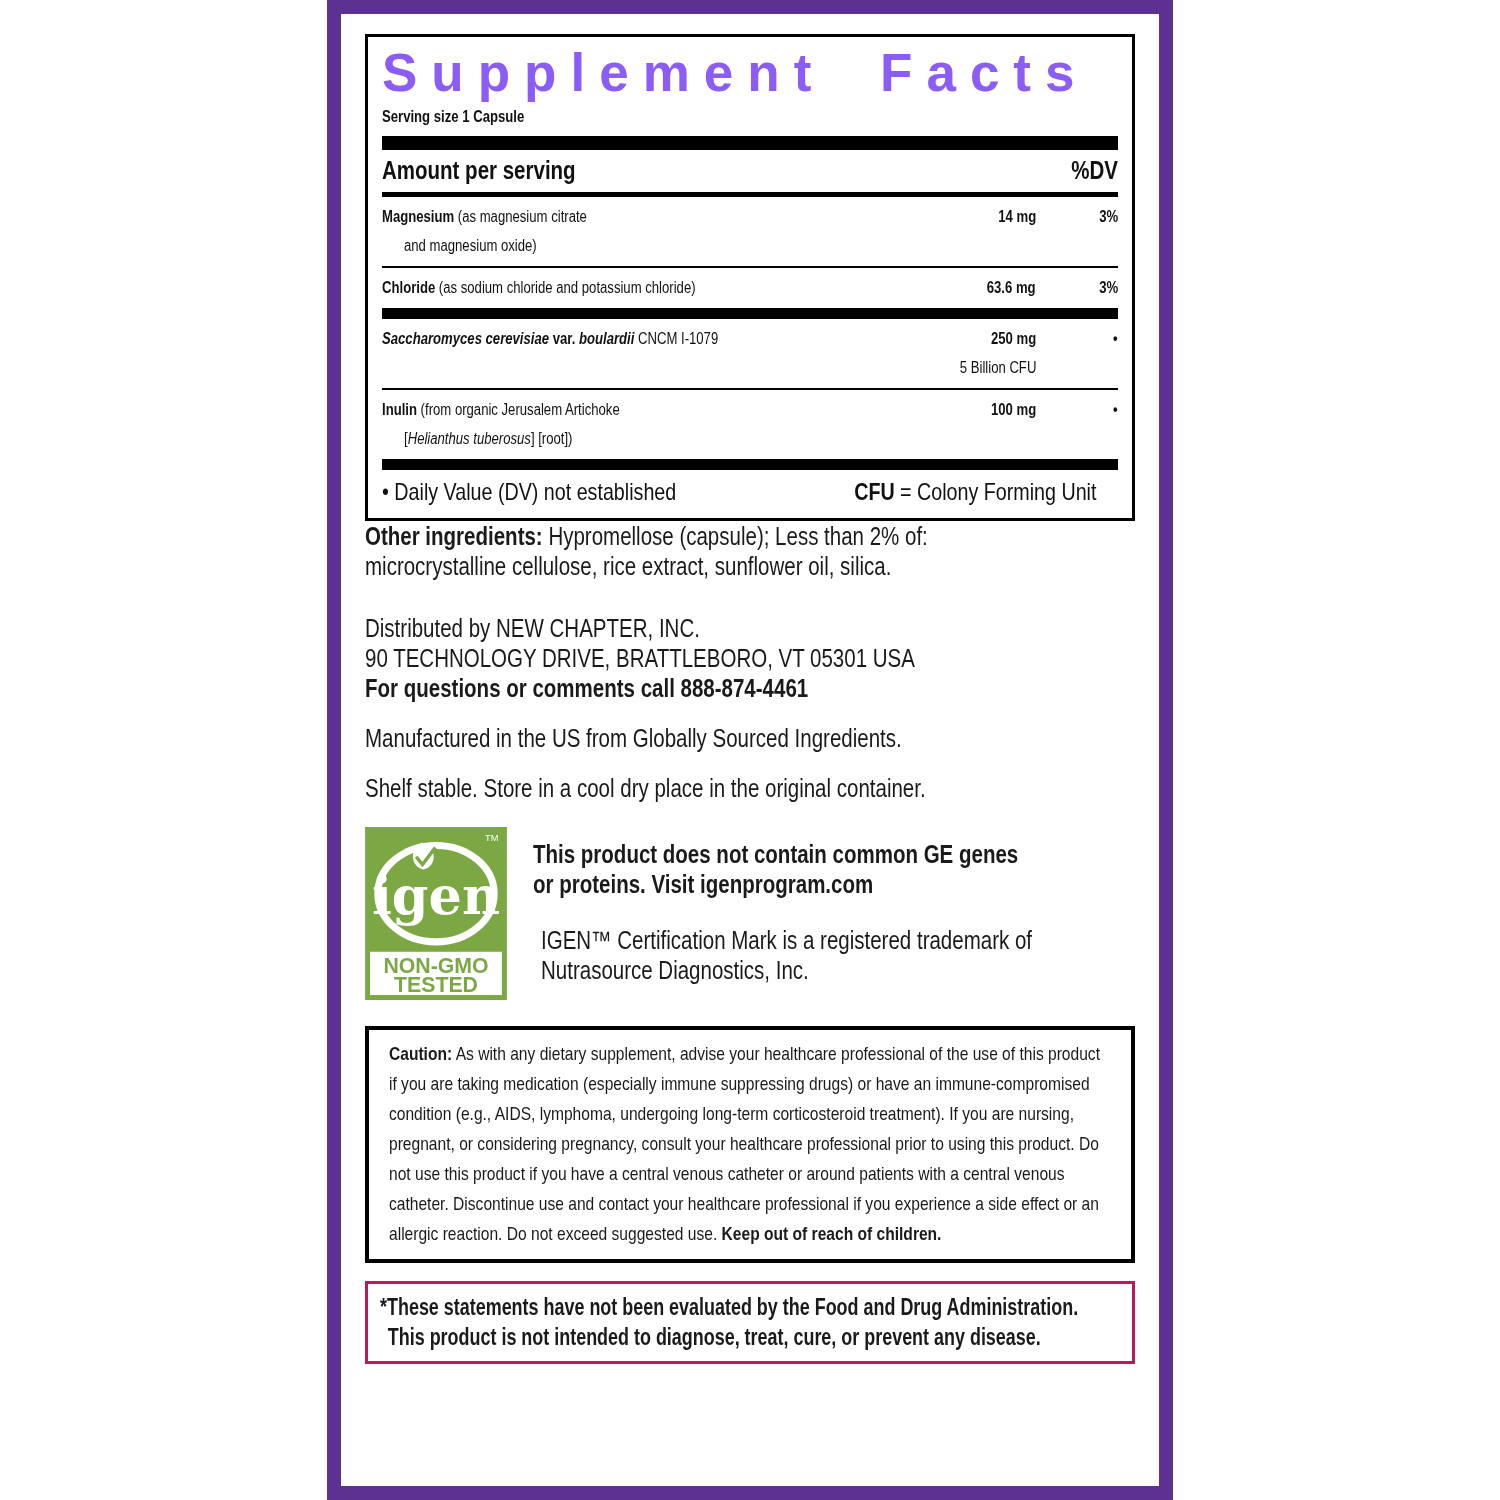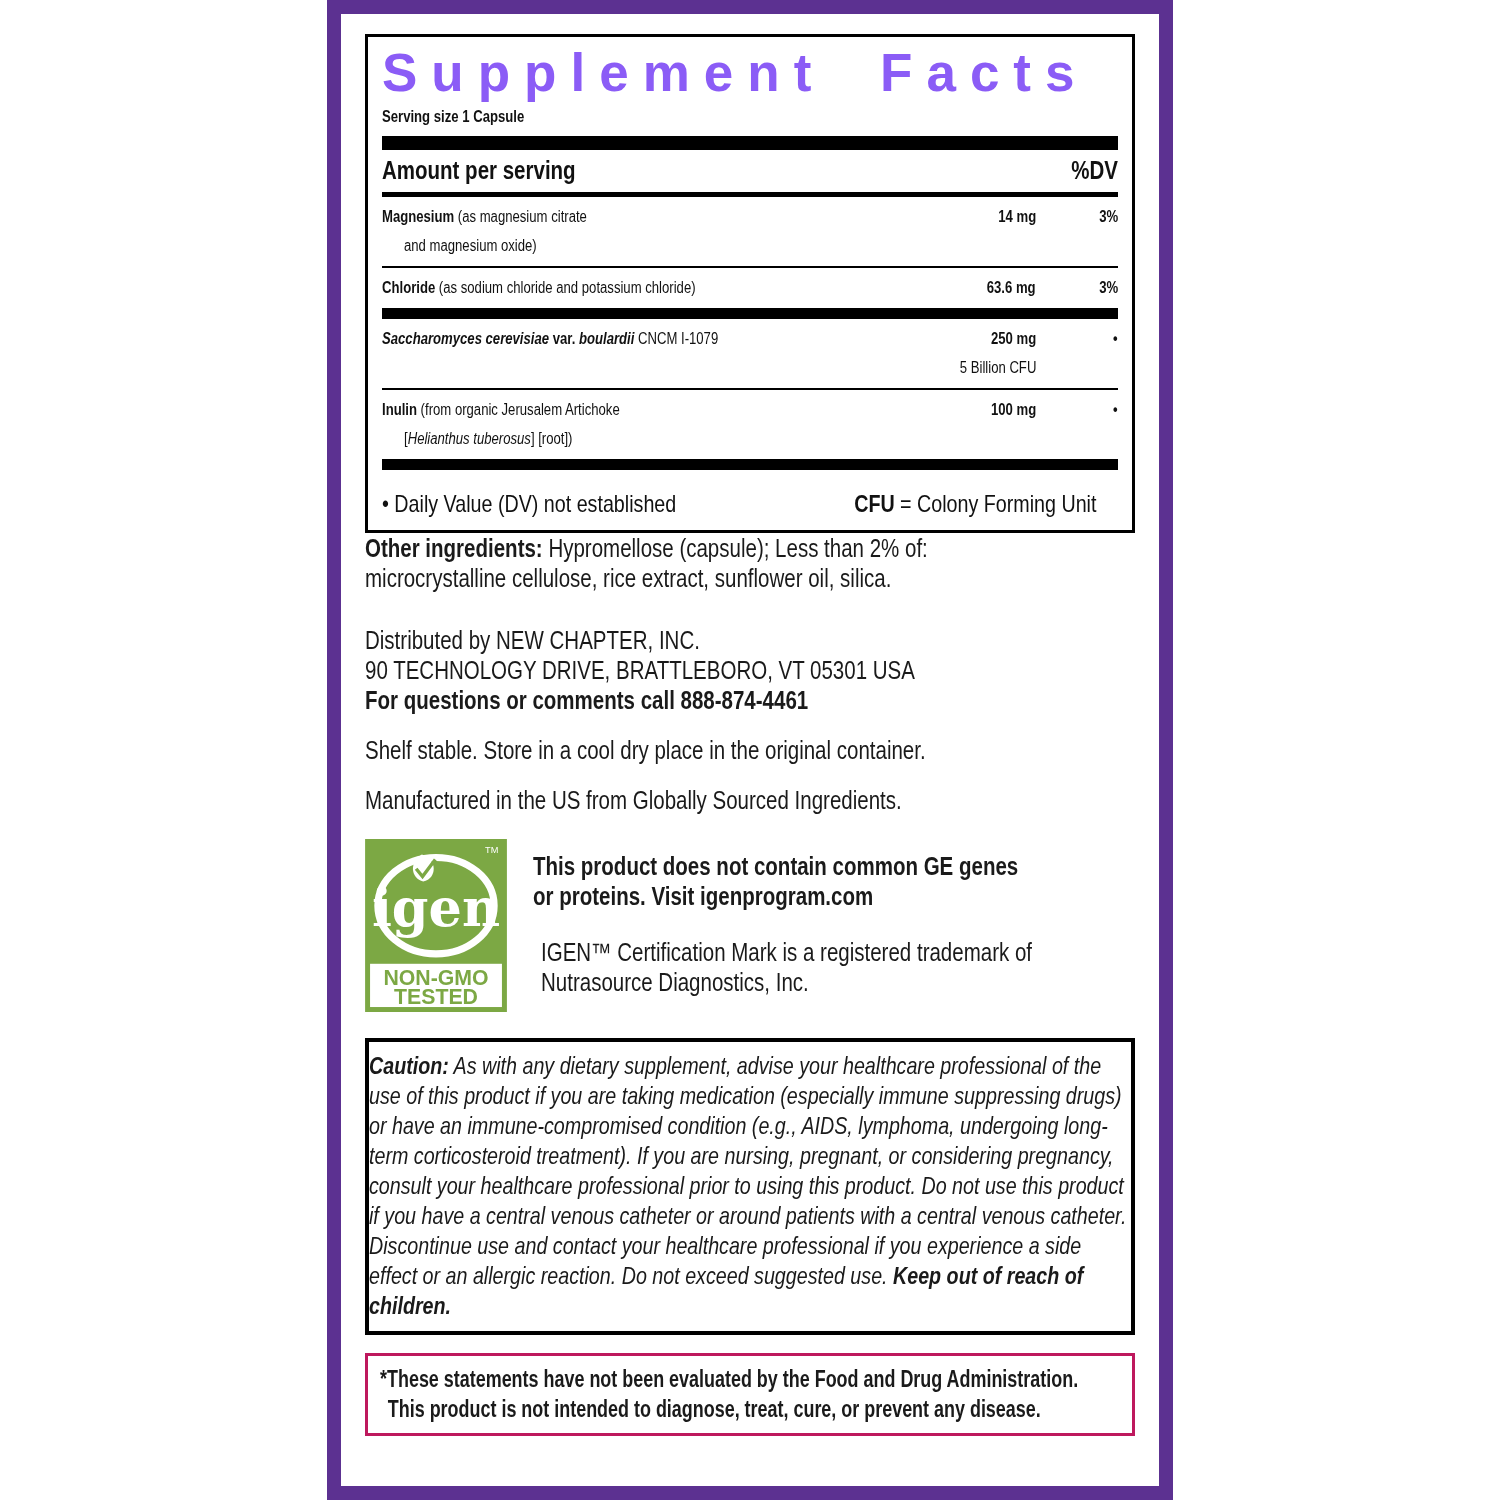--- a/index.html
+++ b/index.html
@@ -41,41 +41,41 @@
   .sf-header { display:flex; justify-content:space-between; font-size:25px; padding:6px 0 7px; }
   .sf-row {
     display:grid; grid-template-columns:1fr 120px 82px;
     font-size:16px; line-height:29px; padding:5px 0 6px; align-items:start;
   }
   .sf-name  { grid-column:1; }
   .sf-amt   { grid-column:2; text-align:right; font-weight:700; white-space:nowrap; }
   .sf-dv    { grid-column:3; text-align:right; font-weight:700; white-space:nowrap; }
   .sf-amt2  { grid-column:1 / 3; text-align:right; font-weight:400; white-space:nowrap; }
   .sf-name2 { grid-column:1; padding-left:22px; }
-  .sf-foot  { display:flex; justify-content:space-between; font-size:24px; padding:20px 0 2px; }
+  .sf-foot  { display:flex; justify-content:space-between; font-size:24px; padding:8px 0 2px; }
   .sf-foot .foot-right { margin-right:22px; }
 
   
   .txt { font-size:25px; line-height:30px; }
   .txt .line { white-space:nowrap; }
   .oi   { }
   .dist { margin-top:32px; }
   .info { margin-top:20px; }
 
   
   .igen-row { display:flex; margin-top:24px; gap:26px; align-items:flex-start; }
   .igen-logo { flex:0 0 auto; display:block; }
   .igen-texts { padding-top:12px; }
   .claim  { font-weight:700; }
   .tmnote { margin-top:26px;margin-left:8px; }
 
   
   .caution-box {
-    margin-top:26px; border:4px solid #000; padding:9px 0 10px;
-    font-size:24px; line-height:30px;font-style:italic;
+    margin-top:26px; border:4px solid #000; padding:9px 20px 10px;
+    font-size:19px; line-height:30px;
   }
   .disclaimer-box {
     margin-top:18px; border:3px solid #be185d; padding:8px 12px 9px;
     font-size:23px; line-height:30px; font-weight:700;
   }
   .disclaimer-box .line:nth-child(2) { padding-left:10px; }
 </style>
 </head>
 <body>
 
@@ -139,24 +139,24 @@
           <span class="cxi ol">• Daily Value (DV) not established</span>
           <span class="foot-right cxi or"><b>CFU</b><span> = Colony Forming Unit</span></span>
         </div>
       </section>
 
       <div class="txt oi"><div class="line cxi ol"><span class="b">Other ingredients:</span><span> Hypromellose (capsule); Less than 2% of:</span></div><div class="line cxi ol"><span>microcrystalline cellulose, rice extract, sunflower oil, silica.</span></div></div>
 
       <div class="txt dist"><div class="line cxi ol"><span>Distributed by NEW CHAPTER, INC.</span></div><div class="line cxi ol"><span>90 TECHNOLOGY DRIVE, BRATTLEBORO, VT 05301 USA</span></div><div class="line cxi ol"><span class="b">For questions or comments call 888-874-4461</span></div></div>
 
       <div class="txt info">
-        <span class="line cxi ol"><span>Shelf stable. Store in a cool dry place in the original container.</span></span>
+        <span class="line cxi ol"><span>Manufactured in the US from Globally Sourced Ingredients.</span></span>
       </div>
       <div class="txt info">
-        <span class="line cxi ol"><span>Manufactured in the US from Globally Sourced Ingredients.</span></span>
+        <span class="line cxi ol"><span>Shelf stable. Store in a cool dry place in the original container.</span></span>
       </div>
 
       <div class="igen-row">
         <svg class="igen-logo" width="142" height="173" viewBox="0 0 100 122" xmlns="http://www.w3.org/2000/svg">
           <rect x="0" y="0" width="100" height="122" fill="#7CA844"></rect>
           <rect x="3.5" y="88" width="93" height="30.5" fill="#ffffff"></rect>
           <ellipse cx="50" cy="47" rx="41" ry="34" fill="none" stroke="#ffffff" stroke-width="5"></ellipse>
           <text x="50" y="61" font-family="DejaVu Serif, serif" font-weight="bold" font-size="37" fill="#ffffff" text-anchor="middle">igen</text>
           <path d="M40,11 C31,16 32,28 41,30 C51,28 51,14 40,11 Z" fill="#ffffff"></path>
           <path d="M36,21 l4.5,5.5 l9,-12" stroke="#7CA844" stroke-width="2.4" fill="none"></path>

